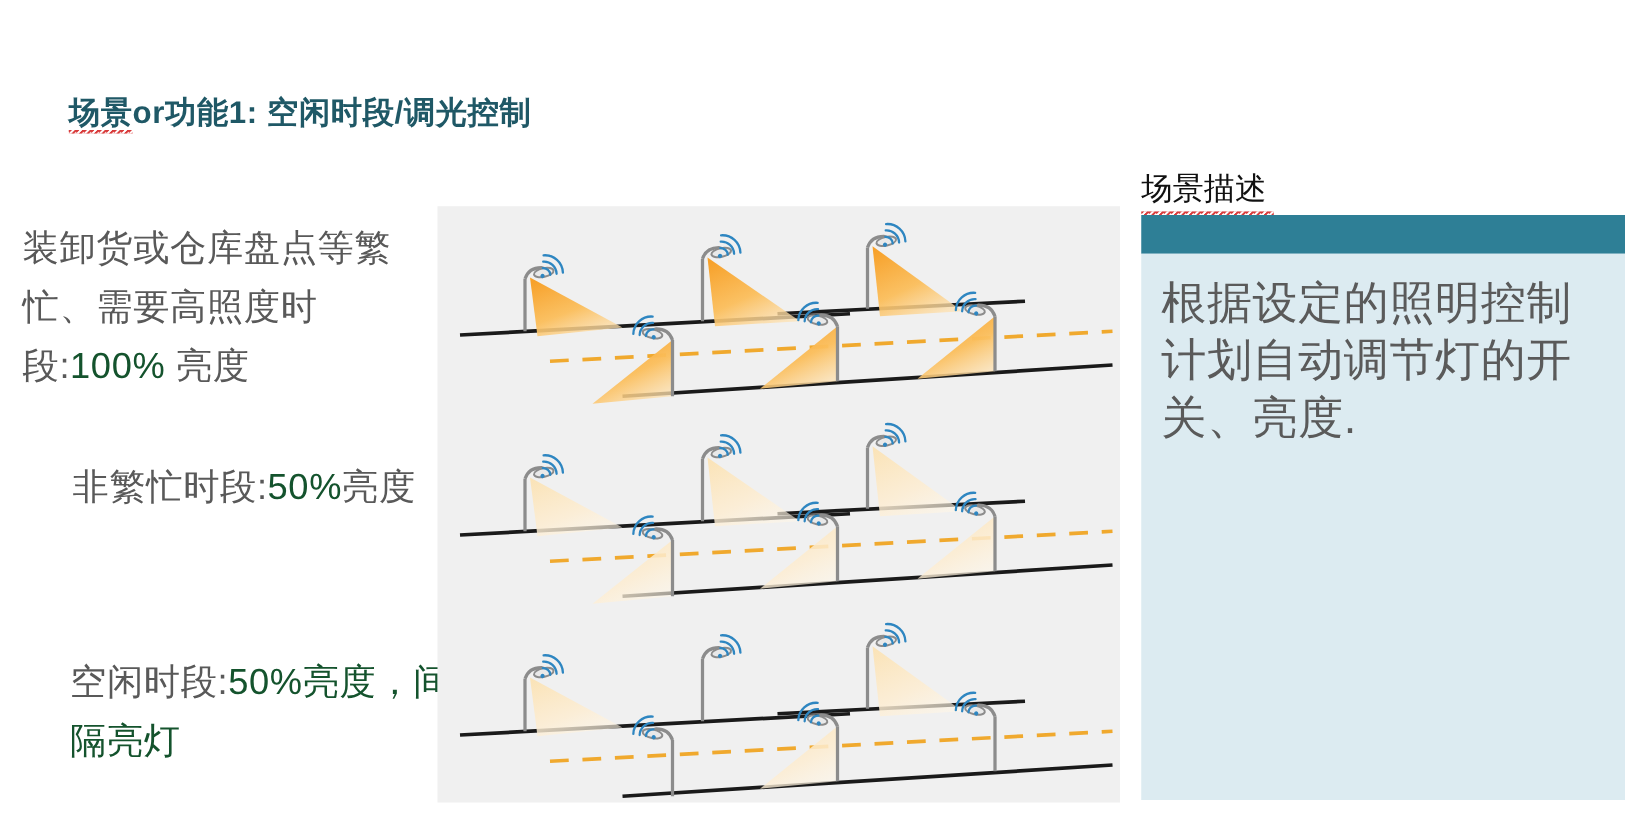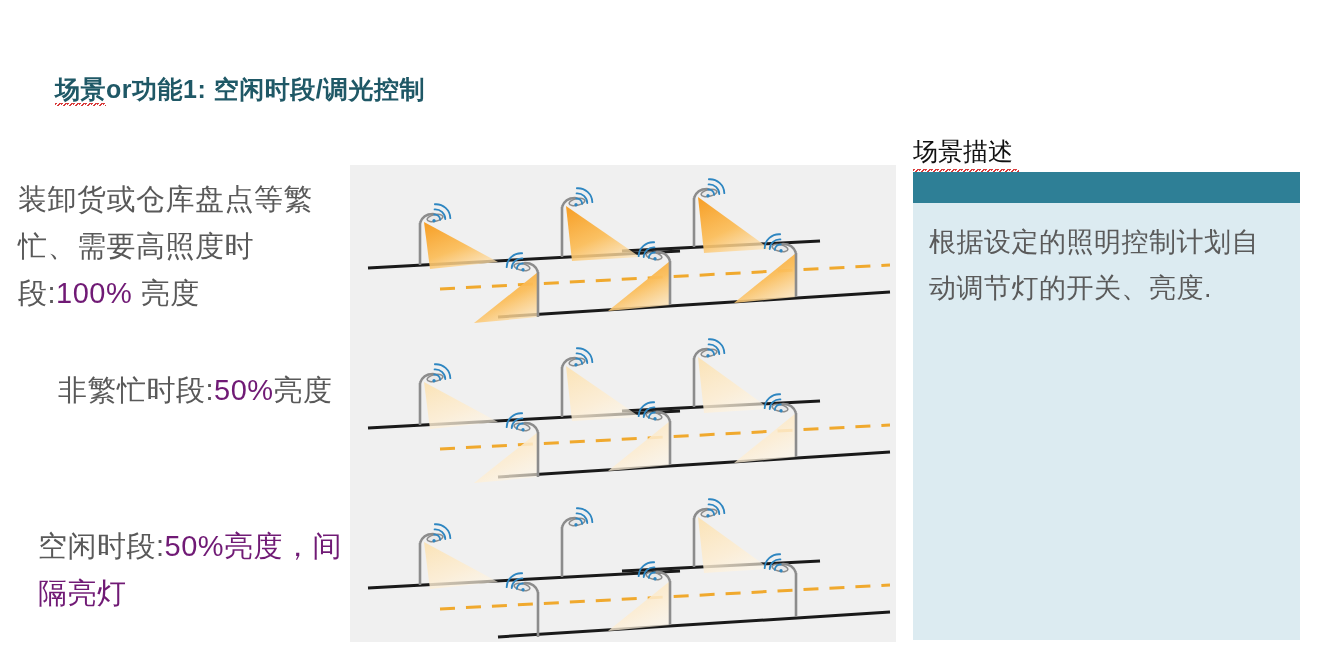--- a/index.html
+++ b/index.html
@@ -47,24 +47,24 @@
     width: 345px;
     height: 500px;
   }
   .para {
     position: absolute;
     color: #595959;
     font-size: 29px;
     line-height: 47px;
     letter-spacing: 0.5px;
   }
-  .para .hl { color: #701a75; }
+  .para .hl { color: #14532d; }
   .para-1 { left: 18px; top: 16px; width: 330px; }
   .para-2 { left: 47px; top: 207px; width: 300px; margin-left: 11px; }
-  .para-3 { left: 38px; top: 363px; width: 305px; }
+  .para-3 { left: 56px; top: 363px; width: 305px; }
 
   
   .diagram-panel {
     position: absolute;
     left: 350px;
     top: 165px;
     width: 546px;
     height: 477px;
     background: #F0F0F0;
     overflow: hidden;
@@ -108,21 +108,21 @@
     top: 203px;
     width: 387px;
     height: 437px;
     background: #DCEBF1;
     box-sizing: border-box;
     padding: 16px 14px 10px 16px;
   }
   .desc-body p {
     margin: 0;
     color: #5A5A5A;
-    font-size: 27px;
+    font-size: 36px;
     line-height: 46px;
     letter-spacing: 0.5px;
   }
 </style>
 </head>
 <body>
 
 <div class="slide-title">
   <span class="spell-underline">场景</span><span>or功能1: 空闲时段/调光控制</span>
 </div>

